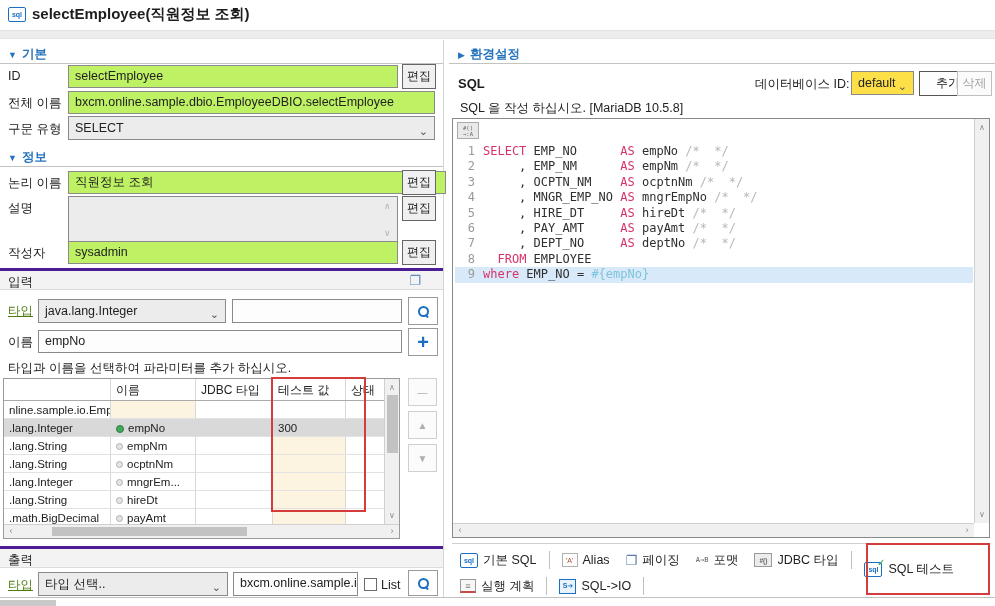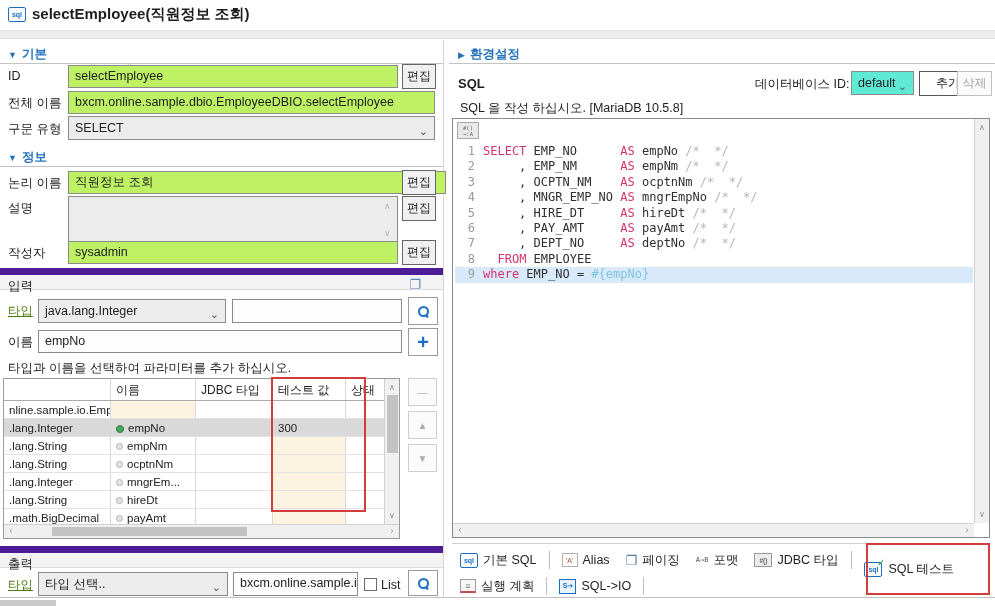--- a/index.html
+++ b/index.html
@@ -26,27 +26,27 @@
 
   
   .flabel { position:absolute; left:8px; color:#222; font-size:12.5px; }
   .field { position:absolute; background:#bef264; border:1px solid #8a8a8a; height:23px;
            line-height:21px; padding:0 6px; font-size:12.5px; color:#222; overflow:hidden; white-space:nowrap; }
   .field.white { background:#fdfdfd; }
   .btn-edit { position:absolute; width:34px; height:25px; background:#f0f0f0; border:1px solid #666;
               font-size:12px; color:#222; display:flex; align-items:center; justify-content:center; cursor:default; }
   .fakeselect { position:absolute; background:#ececec; border:1px solid #8a8a8a; height:24px;
                 line-height:22px; padding:0 20px 0 6px; font-size:12.5px; overflow:hidden; white-space:nowrap; }
-  .fakeselect.white { background:#5eead4; }
+  .fakeselect.white { background:#fde047; }
   .fakeselect .chev { position:absolute; right:6px; top:3px; color:#555; font-size:11px; }
   .textarea { position:absolute; background:#ececec; border:1px solid #8a8a8a; }
   .ta-arrow { position:absolute; right:3px; color:#b3b3b3; font-size:9px; }
 
   .band { position:absolute; left:0; width:443px; height:22px; background:#f3f3f3;
-          border-top:7px solid #4c1d95; border-bottom:1px solid #dcdcdc; }
+          border-top:3px solid #4c1d95; border-bottom:1px solid #dcdcdc; }
   .band .band-label { position:absolute; left:8px; top:3px; color:#222; font-size:12.5px; }
   .band .band-icon { position:absolute; right:22px; top:2px; color:#5a8abf; font-size:13px; }
 
   .link { color:#4d7c0f; text-decoration:underline; font-size:12.5px; }
 
   .sq-btn { position:absolute; width:30px; height:28px; background:#fff; border:1px solid #9a9a9a;
             display:flex; align-items:center; justify-content:center; }
   .magnifier { position:relative; width:10px; height:10px; }
   .magnifier::before { content:""; position:absolute; left:0; top:0; width:7px; height:7px;
      border:2px solid #1a6fc4; border-radius:50%; }

